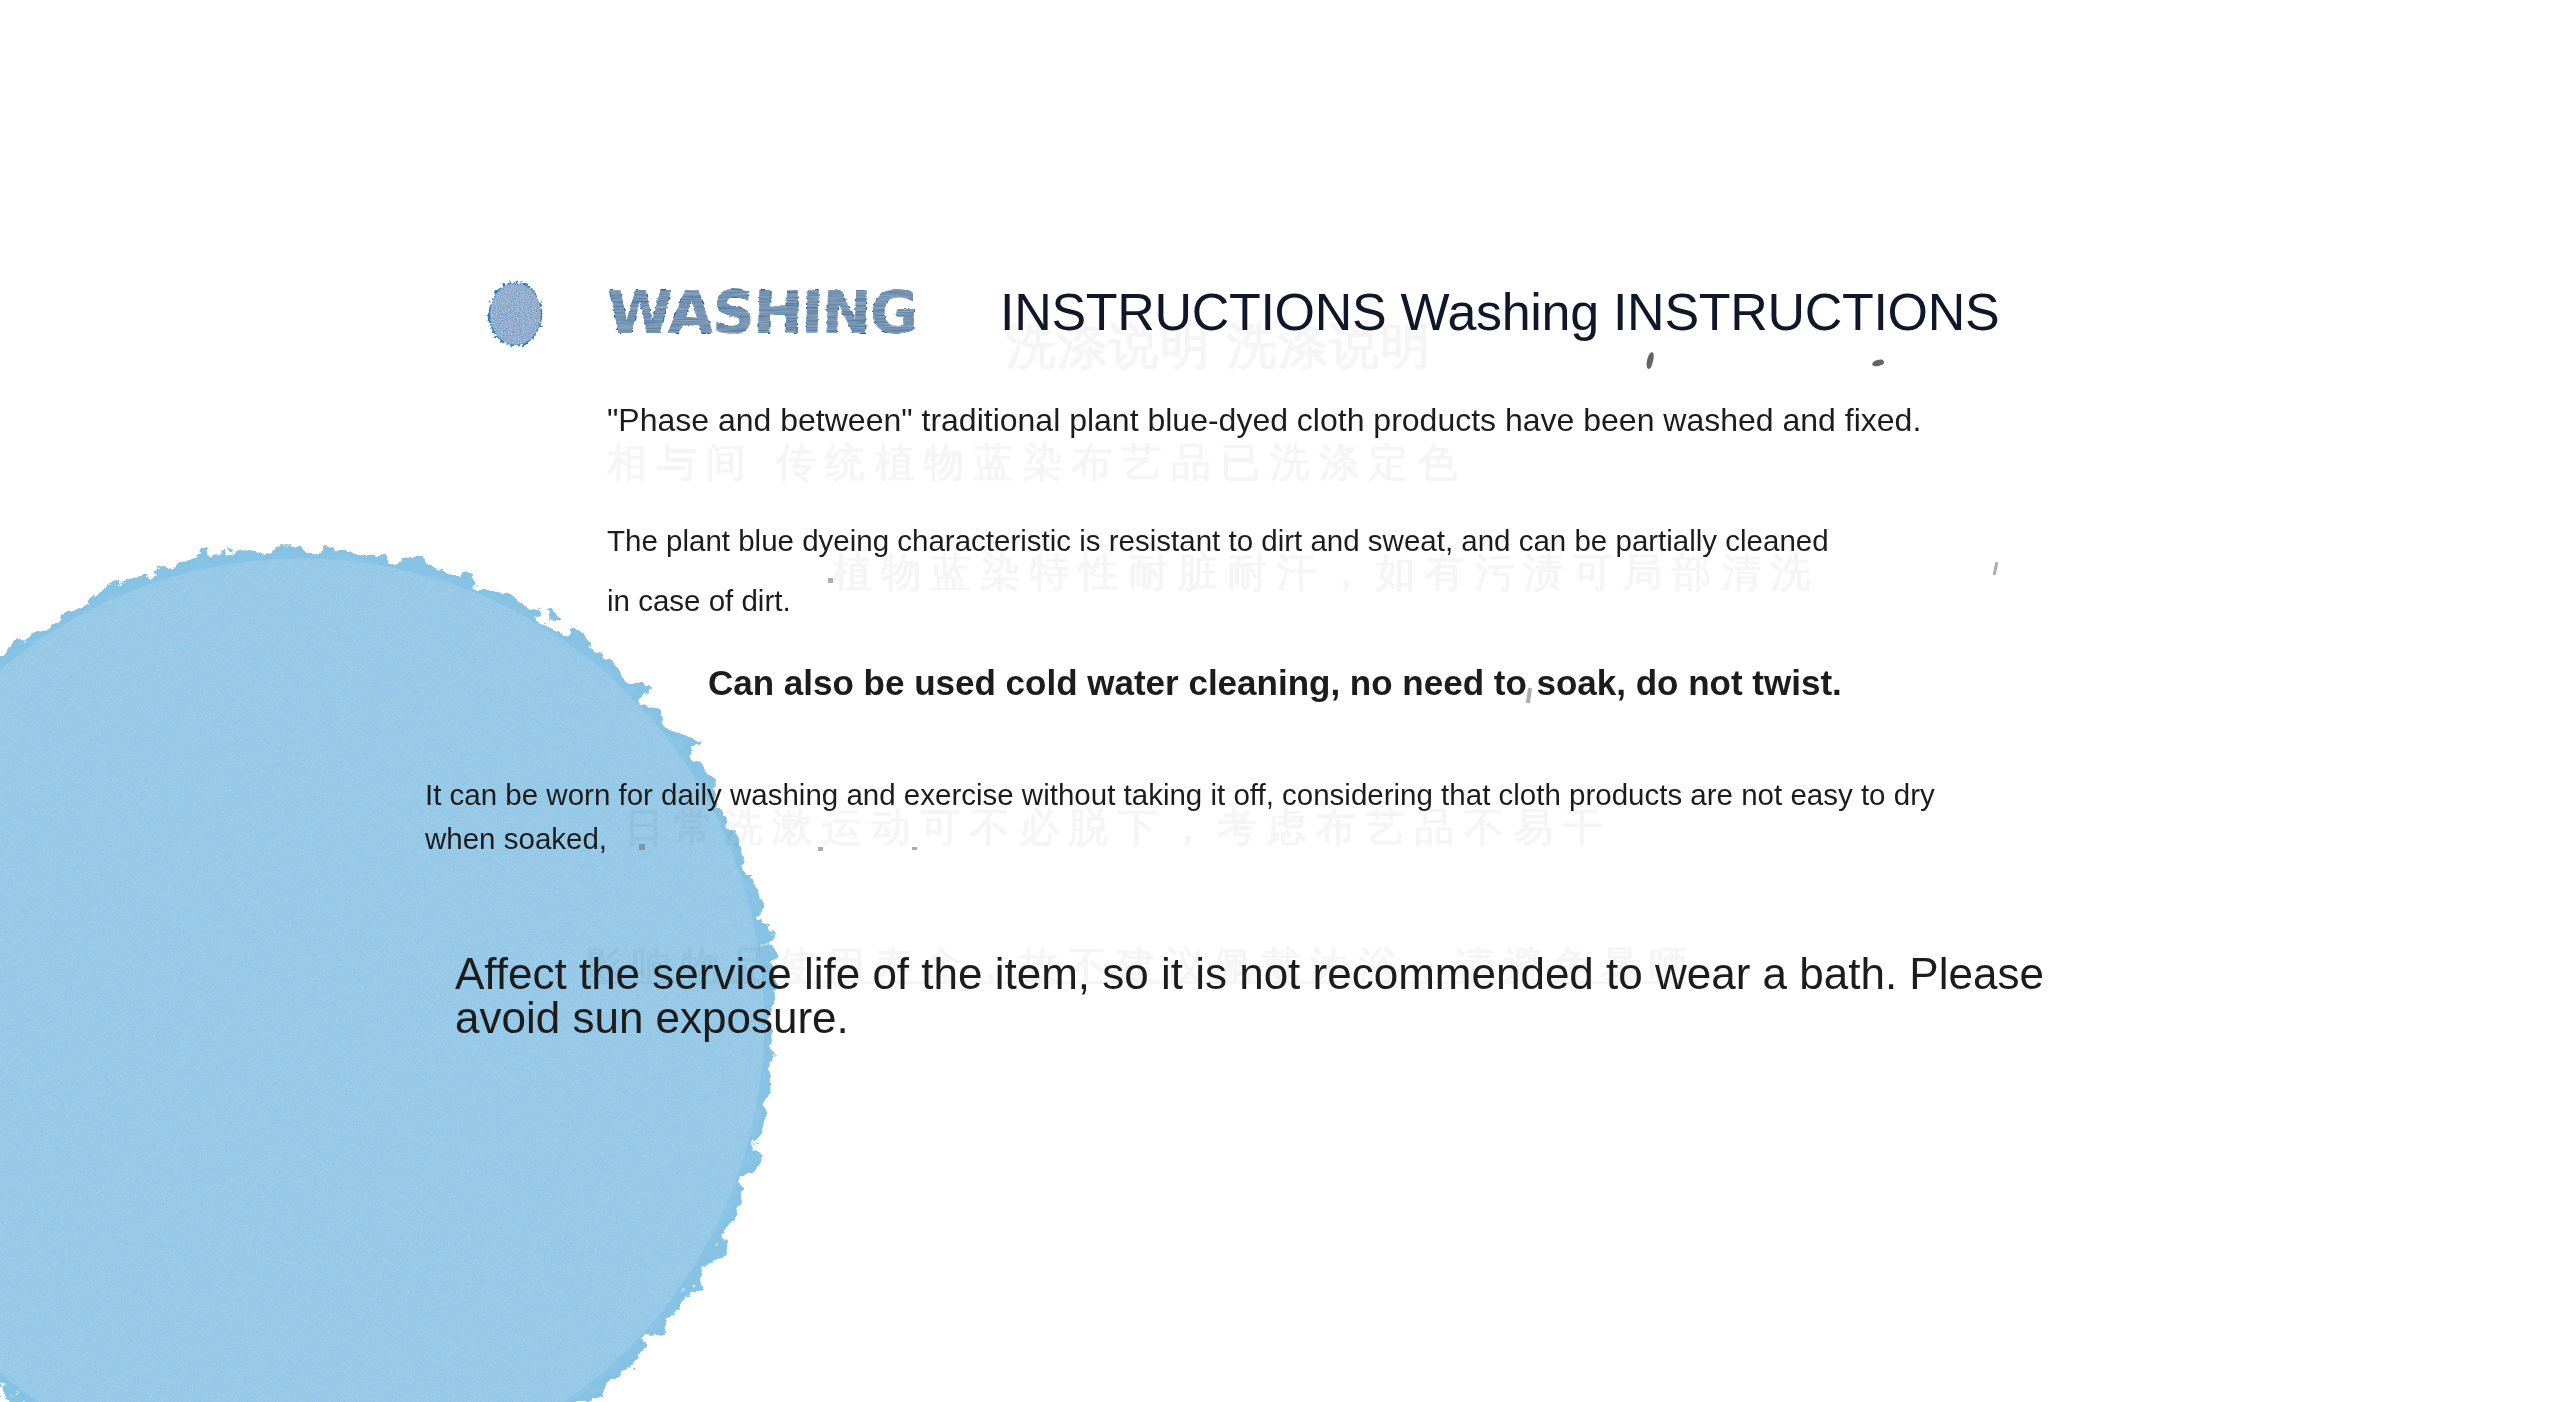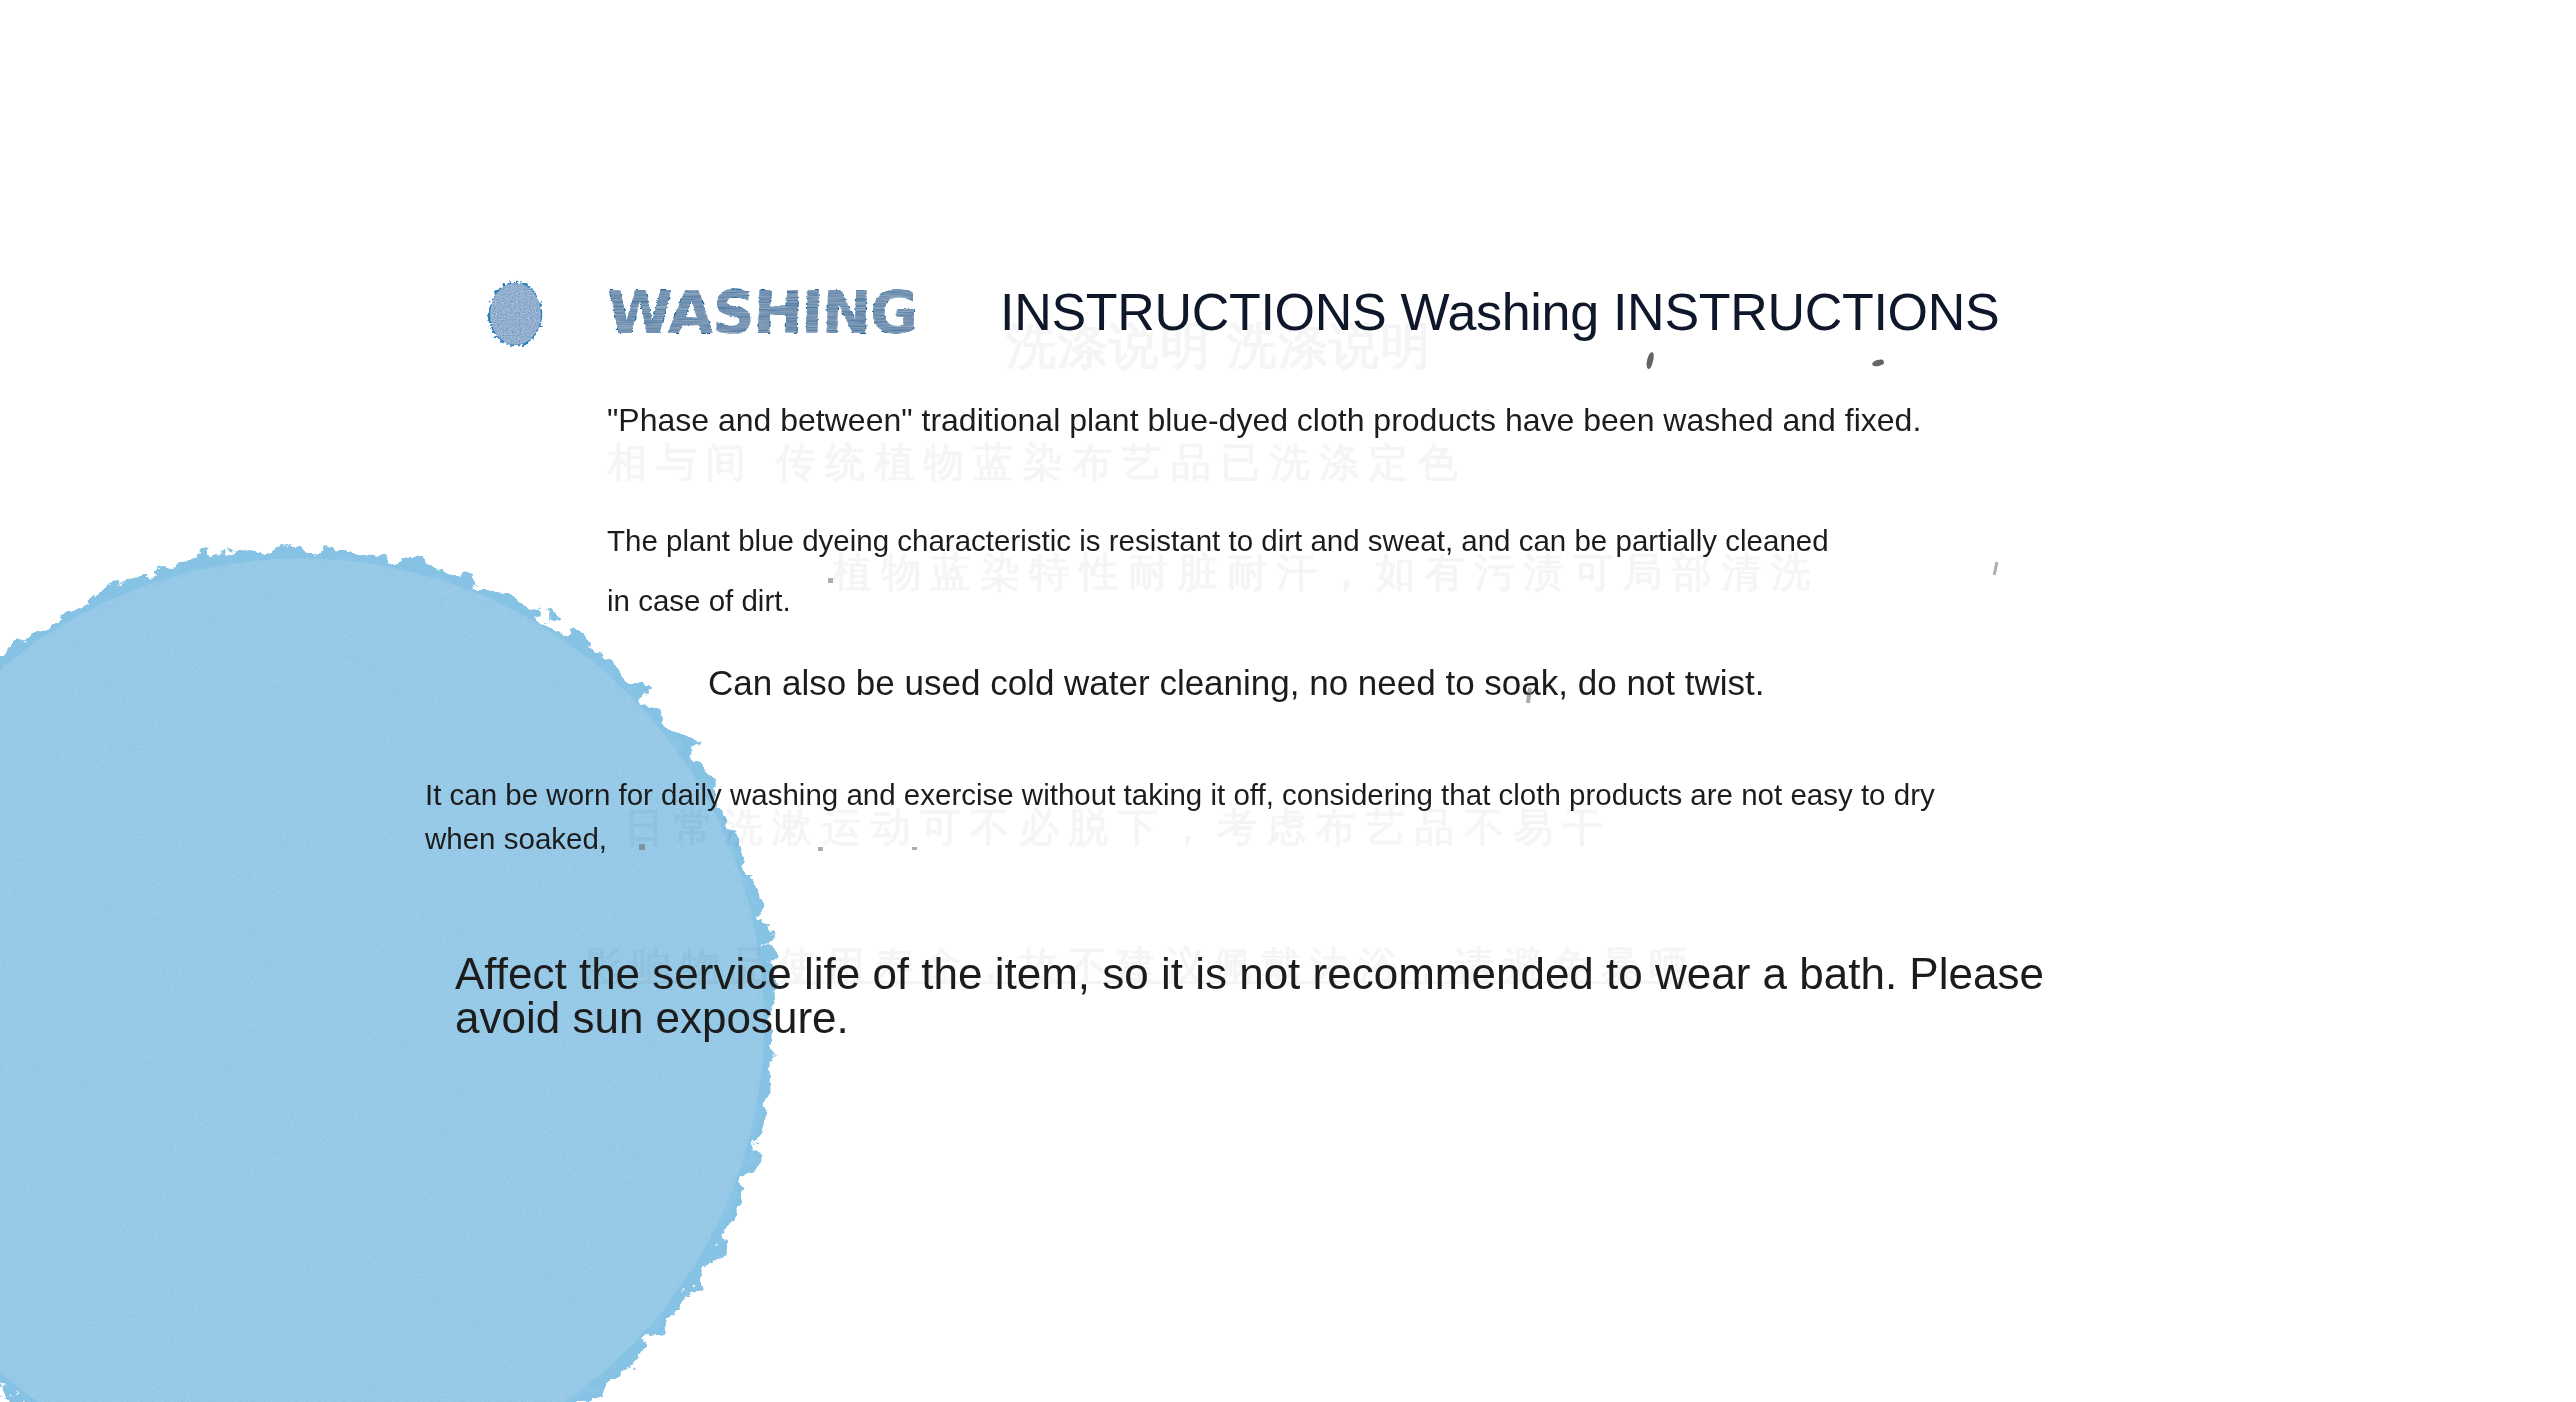--- a/index.html
+++ b/index.html
@@ -92,21 +92,21 @@
 
   
   .para {
     position: absolute;
     color: #1c1c1c;
     font-weight: 400;
     white-space: pre-line;
   }
   #para-1 { left: 607px;  top: 398px;  font-size: 32px; line-height: 44px; }
   #para-2 { left: 607px;  top: 511px;  font-size: 29.5px; line-height: 60px; }
-  #para-3 { left: 708px; top: 661px;  font-size: 35px; line-height: 44px; }
+  #para-3 { left: 708px; top: 661px;  font-size: 35px; line-height: 44px; font-weight: bold; }
   #para-4 { left: 425px;  top: 773px; font-size: 29.5px; line-height: 44px; }
   #para-5 { left: 455px;  top: 952px; font-size: 44px; line-height: 44px; }
 
   
   .stray {
     position: absolute;
     background: #6a6a6a;
     opacity: 0.55;
   }
   #stray-1 { left: 828px; top: 578px;  width: 4.7px;  height: 5.4px; }

